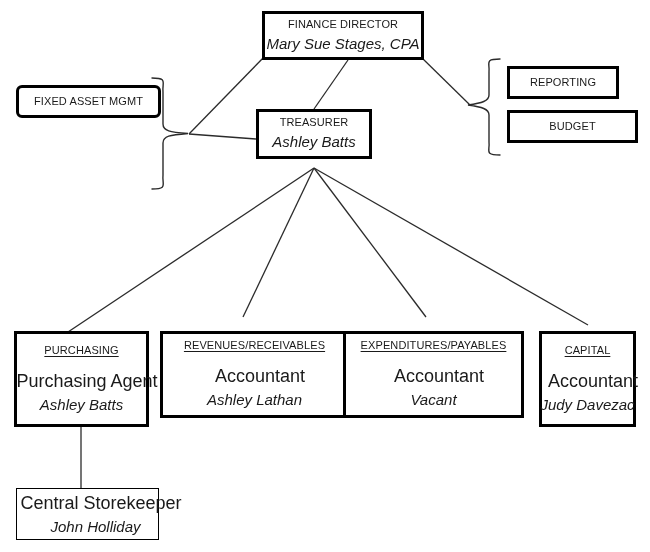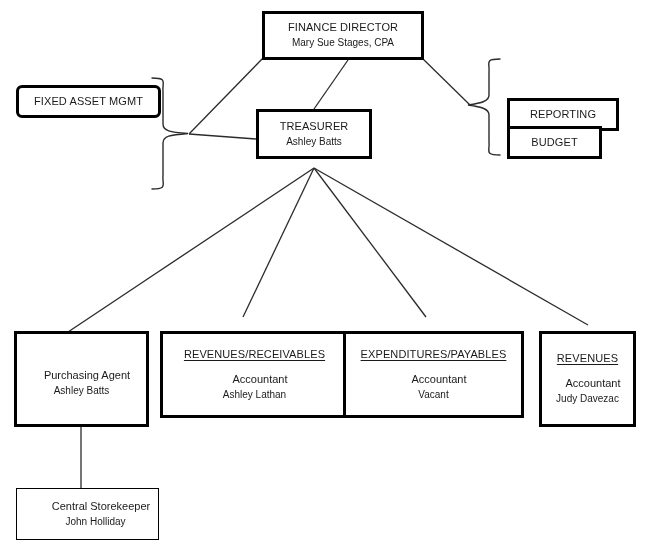--- a/index.html
+++ b/index.html
@@ -43,40 +43,41 @@
     font-size: 11px;
     line-height: 1.45;
     letter-spacing: 0.1px;
     white-space: nowrap;
   }
   .node .title.underlined {
     text-decoration: underline;
     text-underline-offset: 2px;
   }
   .node .role {
-    font-size: 11px;
+    font-size: 18px;
     line-height: 1.45;
     white-space: nowrap;
     margin-left: 11px;
   }
   .node .person {
-    font-size: 10px;
+    font-style: italic;
+    font-size: 15px;
     line-height: 1.45;
     white-space: nowrap;
   }
   .node .gap {
     height: 9px;
   }
   
   #node-finance-director { left: 262px; top: 11px;  width: 162px; height: 49px; }
   #node-treasurer        { left: 256px; top: 109px; width: 116px; height: 50px; }
   #node-fixed-asset      { left: 16px;  top: 85px;  width: 145px; height: 33px; border-radius: 6px; }
   #node-capital-projects { left: 16px;  top: 130px; width: 145px; height: 33px; }
-  #node-reporting        { left: 507px; top: 66px;  width: 112px; height: 33px; margin-top: 32px; }
-  #node-budget           { left: 507px; top: 110px; width: 95px; height: 33px; margin-top: 16px; }
+  #node-reporting        { left: 507px; top: 66px;  width: 112px; height: 33px; }
+  #node-budget           { left: 507px; top: 110px; width: 131px; height: 33px; }
   #node-purchasing       { left: 14px;  top: 331px; width: 135px; height: 96px; }
   #node-revenues         { left: 160px; top: 331px; width: 189px; height: 87px; }
   #node-expenditures     { left: 343px; top: 331px; width: 181px; height: 87px; justify-content: center; }
   #node-payroll          { left: 539px; top: 331px; width: 97px;  height: 96px; }
   #node-storekeeper      { left: 16px;  top: 488px; width: 143px; height: 52px; padding-left: 16px; }
 </style>
 </head>
 <body>
 
 <div id="chart-root">
@@ -132,41 +133,42 @@
 
   <div class="node" id="node-reporting">
     <span class="title">REPORTING</span>
   </div>
 
   <div class="node" id="node-budget">
     <span class="title">BUDGET</span>
   </div>
 
   <div class="node" id="node-purchasing">
+    <span class="title underlined">PURCHASING</span>
     <span class="gap"></span>
     <span class="role">Purchasing Agent</span>
     <span class="person">Ashley Batts</span>
   </div>
 
   <div class="node" id="node-revenues">
     <span class="title underlined">REVENUES/RECEIVABLES</span>
     <span class="gap"></span>
     <span class="role">Accountant</span>
     <span class="person">Ashley Lathan</span>
   </div>
 
   <div class="node" id="node-expenditures">
     <span class="title underlined">EXPENDITURES/PAYABLES</span>
     <span class="gap"></span>
     <span class="role">Accountant</span>
     <span class="person">Vacant</span>
   </div>
 
   <div class="node" id="node-payroll">
-    <span class="title underlined">REVENUES</span>
+    <span class="title underlined">CAPITAL</span>
     <span class="gap"></span>
     <span class="role">Accountant</span>
     <span class="person">Judy Davezac</span>
   </div>
 
   <div class="node thin" id="node-storekeeper">
     <span class="role">Central Storekeeper</span>
     <span class="person">John Holliday</span>
   </div>
 

